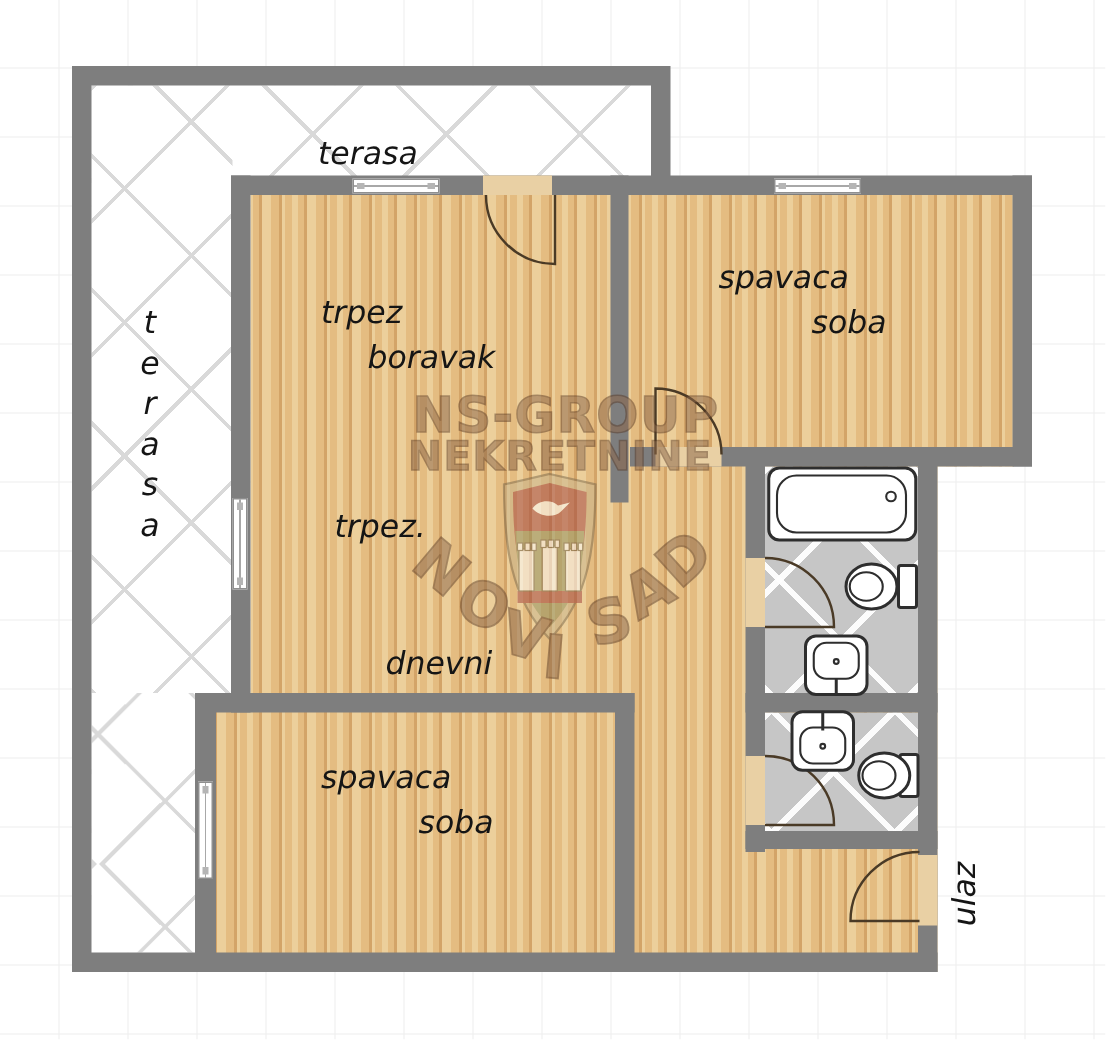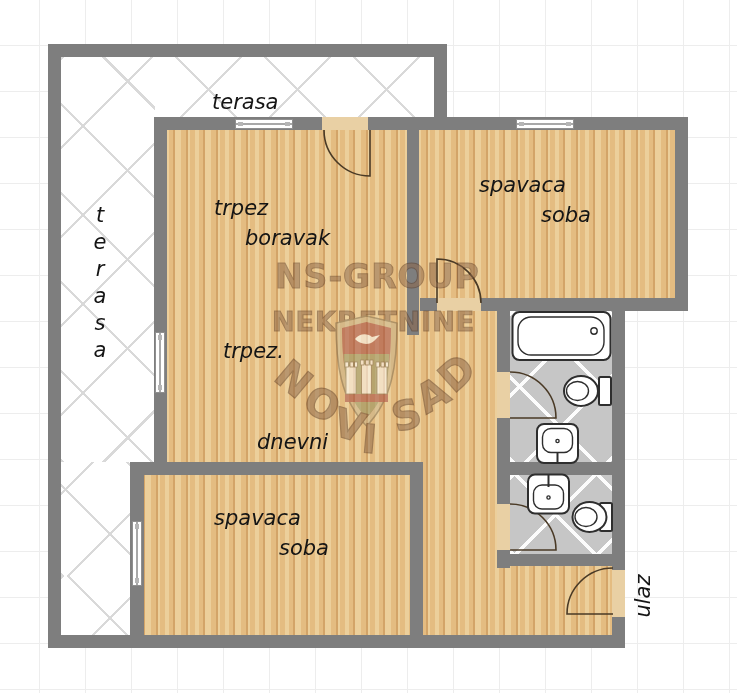--- a/index.html
+++ b/index.html
@@ -156,21 +156,21 @@
   <div class="lbl" style="left:479px;top:173px;">spavaca</div>
   <div class="lbl" style="left:541px;top:203px;">soba</div>
   <div class="lbl" style="left:223px;top:339px;">trpez.</div>
   <div class="lbl" style="left:257px;top:430px;">dnevni</div>
   <div class="lbl" style="left:214px;top:506px;">spavaca</div>
   <div class="lbl" style="left:279px;top:536px;">soba</div>
   <div class="lbl rot" style="left:612px;top:585px;width:60px;height:22px;">ulaz</div>
 
   <div class="wm">
     <div class="wm-line" style="left:275px;top:257px;font-size:33px;">NS-GROUP</div>
-    <div class="wm-line" style="left:272px;top:289px;font-size:27px;margin-top:17px;">NEKRETNINE</div>
+    <div class="wm-line" style="left:272px;top:289px;font-size:27px;">NEKRETNINE</div>
     <svg class="abs" style="left:333px;top:314px;" width="67" height="114" viewBox="0 0 67 114">
       <path d="M33.5 2 L64 9 C64 48 60 85 33.5 112 C7 85 3 48 3 9 Z" fill="#c9b58d" stroke="#7d6a4c" stroke-width="1.5"></path>
       <path d="M33.5 8 L58 14 C58 47 55 80 33.5 104 C12 80 9 47 9 14 Z" fill="#a3433d"></path>
       <path d="M10.5 40 L56.5 40 C55.5 67 52 84 33.5 104 C15 84 11.5 67 10.5 40 Z" fill="#8f8f5c"></path>
       <path d="M22 25 C26 19 35 19 39 23 L47 21 L41 27 C36 32 26 30 22 25 Z" fill="#ffffff"></path>
       <rect x="12" y="80" width="43" height="8" fill="#a3433d"></rect>
       <g fill="#ffffff" stroke="#6b5b40" stroke-width="0.8">
         <rect x="13" y="52" width="10" height="28"></rect>
           <rect x="12" y="48" width="3.5" height="5"></rect>
           <rect x="17" y="48" width="3.5" height="5"></rect>

